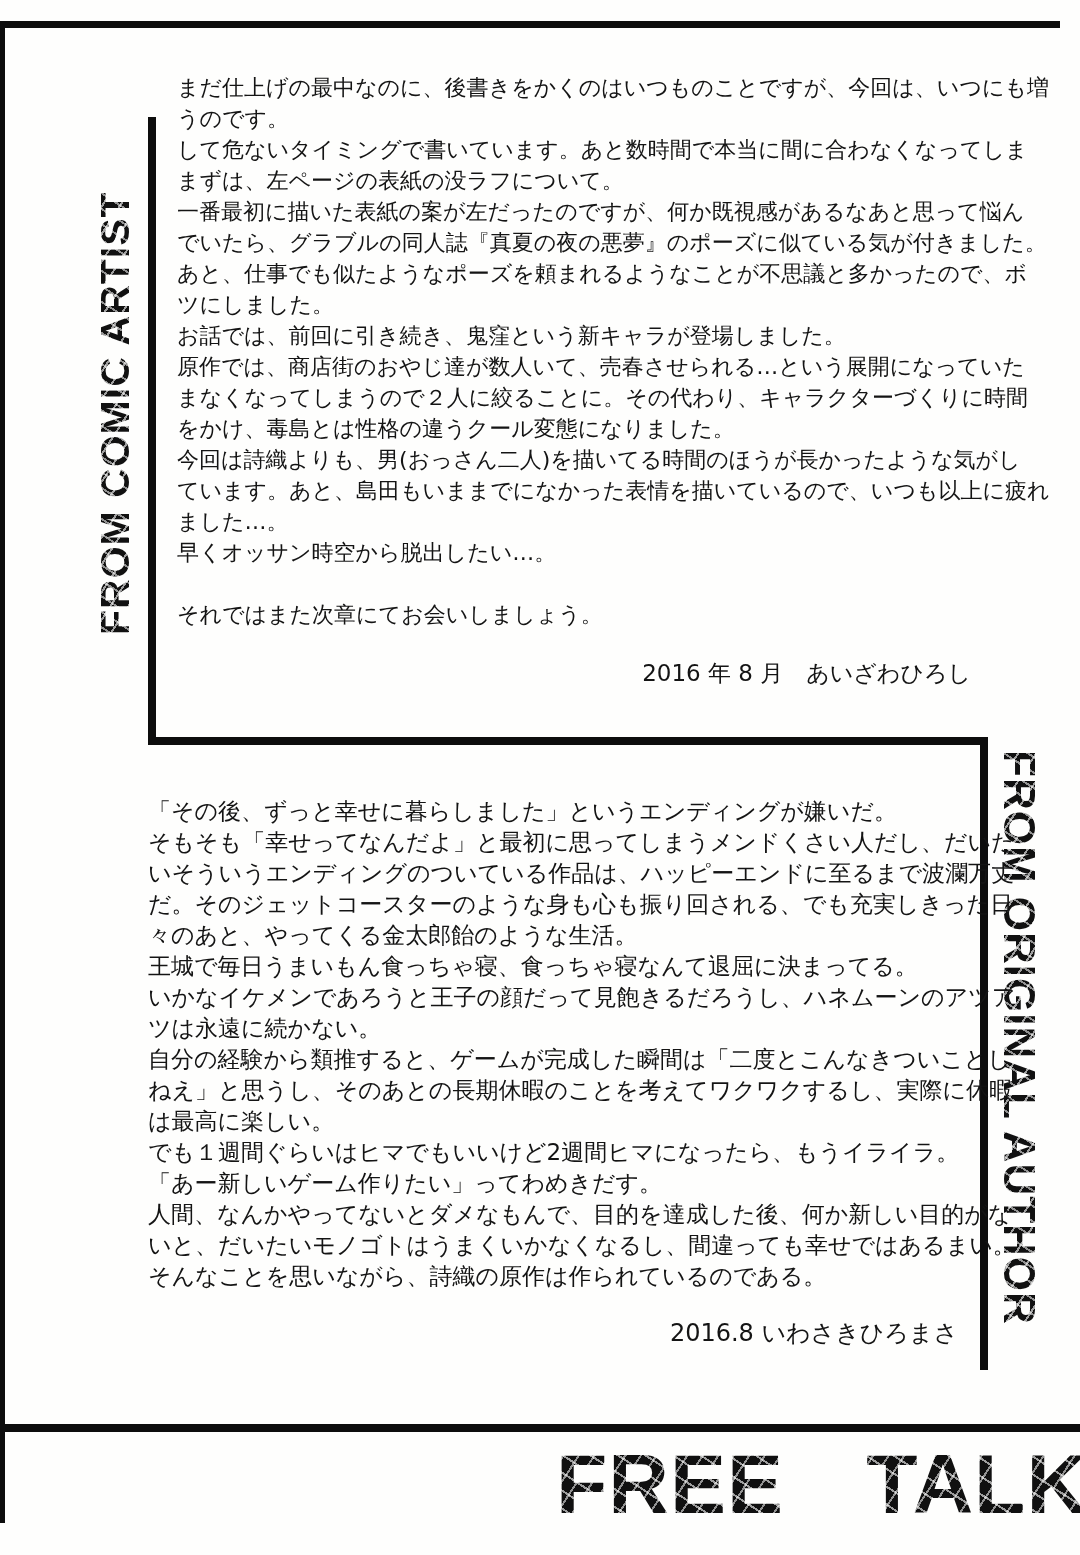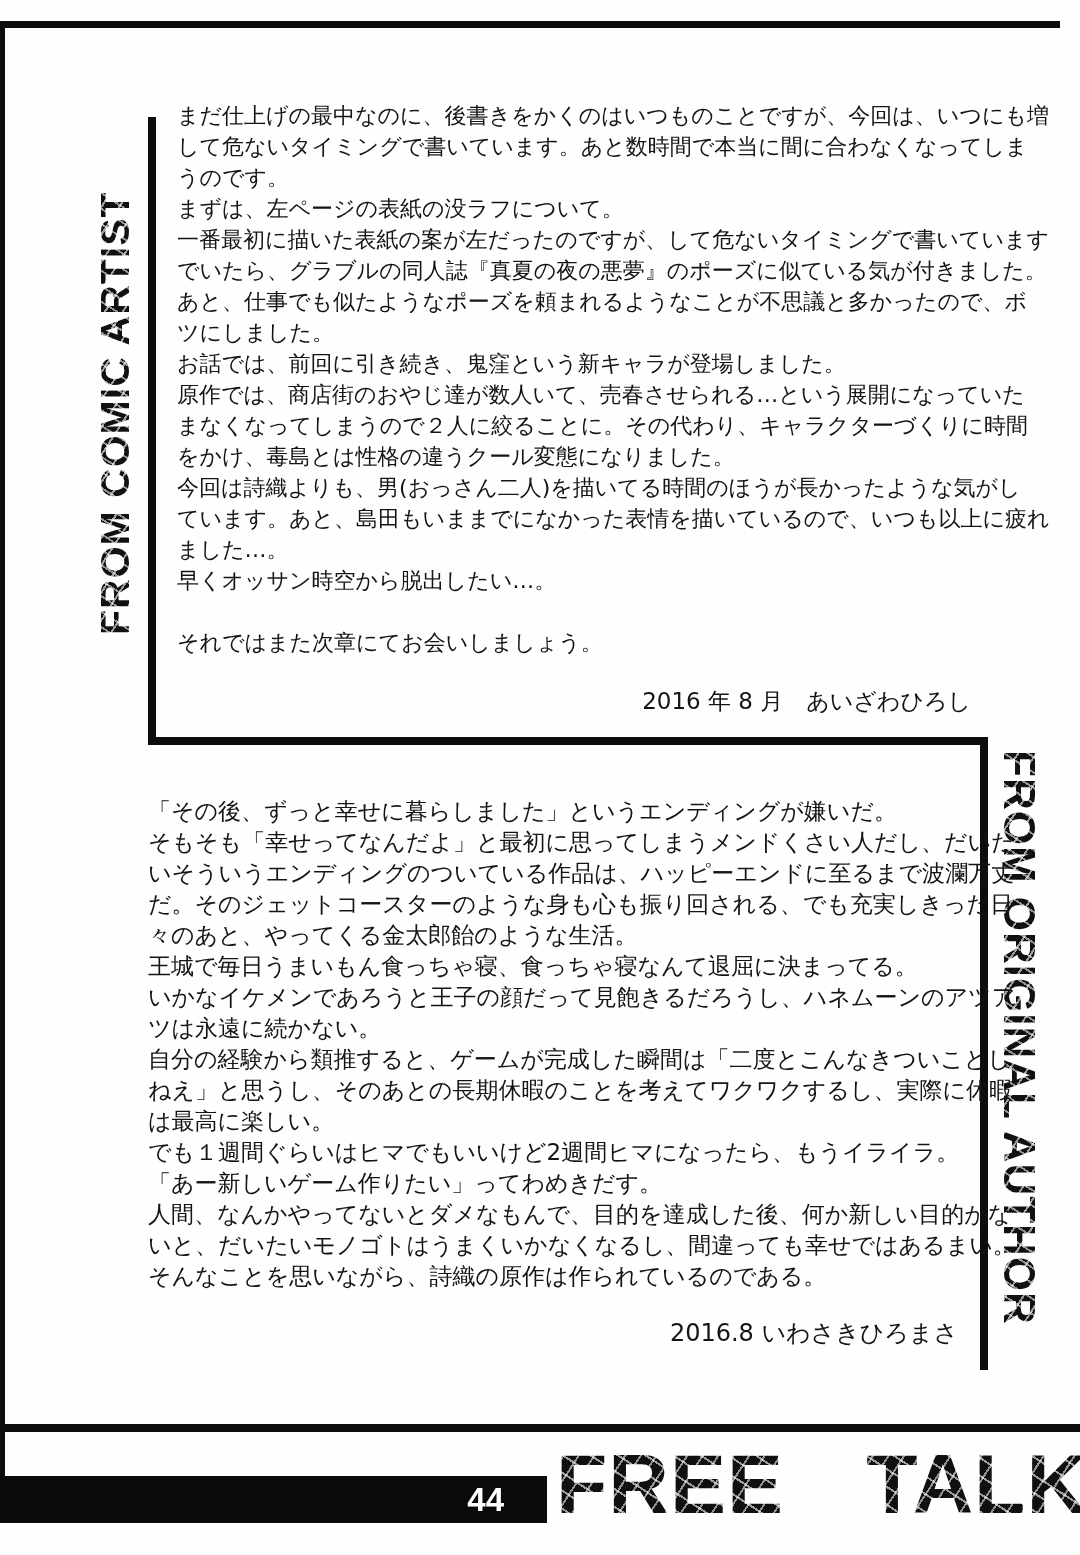--- a/index.html
+++ b/index.html
@@ -43,21 +43,21 @@
   .grunge{
     -webkit-mask-image:repeating-linear-gradient(33deg,#000 0 7px,rgba(0,0,0,.40) 7px 9px,#000 9px 15px),
                        repeating-linear-gradient(-57deg,#000 0 6px,rgba(0,0,0,.45) 6px 8px,#000 8px 13px);
     -webkit-mask-composite:source-in;
     mask-image:repeating-linear-gradient(33deg,#000 0 7px,rgba(0,0,0,.40) 7px 9px,#000 9px 15px),
                repeating-linear-gradient(-57deg,#000 0 6px,rgba(0,0,0,.45) 6px 8px,#000 8px 13px);
     mask-composite:intersect;
   }
   
   .text-block{position:absolute;}
-  .artist-block{left:177px;top:100px;width:808px;font-size:22px;line-height:31px;}
+  .artist-block{left:177px;top:72px;width:808px;font-size:22px;line-height:31px;}
   .author-block{left:148px;top:796px;width:832px;font-size:23px;line-height:31px;}
   .tline{white-space:nowrap;height:31px;overflow:visible;}
   .signature{
     text-align:right;white-space:nowrap;
   }
   .artist-signature{margin-top:28px;padding-right:14px;font-size:23px;}
   .author-signature{margin-top:26px;padding-right:22px;font-size:24px;}
   
   .page-number-bar{
     position:absolute;left:0;top:1476px;width:547px;height:47px;
@@ -92,24 +92,24 @@
   <div class="rule divider-v2"></div>
   <div class="rule rule-footer"></div>
 
   <div class="v-label v-label-left grunge">FROM COMIC ARTIST</div>
 
   <div class="v-label v-label-right grunge">FROM ORIGINAL AUTHOR</div>
 
   <div class="text-block artist-block">
     <div>
         <div class="tline">まだ仕上げの最中なのに、後書きをかくのはいつものことですが、今回は、いつにも増</div>
+        <div class="tline">うのです。</div>
         <div class="tline">して危ないタイミングで書いています。あと数時間で本当に間に合わなくなってしま</div>
-        <div class="tline">うのです。</div>
         <div class="tline">まずは、左ページの表紙の没ラフについて。</div>
-        <div class="tline">一番最初に描いた表紙の案が左だったのですが、して危ないタイミングで書いています</div>
+        <div class="tline">一番最初に描いた表紙の案が左だったのですが、何か既視感があるなあと思って悩ん</div>
         <div class="tline">でいたら、グラブルの同人誌『真夏の夜の悪夢』のポーズに似ている気が付きました。</div>
         <div class="tline">あと、仕事でも似たようなポーズを頼まれるようなことが不思議と多かったので、ボ</div>
         <div class="tline">ツにしました。</div>
         <div class="tline">お話では、前回に引き続き、鬼窪という新キャラが登場しました。</div>
         <div class="tline">原作では、商店街のおやじ達が数人いて、売春させられる…という展開になっていた</div>
         <div class="tline">まなくなってしまうので２人に絞ることに。その代わり、キャラクターづくりに時間</div>
         <div class="tline">をかけ、毒島とは性格の違うクール変態になりました。</div>
         <div class="tline">今回は詩織よりも、男(おっさん二人)を描いてる時間のほうが長かったような気がし</div>
         <div class="tline">ています。あと、島田もいままでになかった表情を描いているので、いつも以上に疲れ</div>
         <div class="tline">ました…。</div>
@@ -135,19 +135,16 @@
         <div class="tline">は最高に楽しい。</div>
         <div class="tline">でも１週間ぐらいはヒマでもいいけど2週間ヒマになったら、もうイライラ。</div>
         <div class="tline">「あー新しいゲーム作りたい」ってわめきだす。</div>
         <div class="tline">人間、なんかやってないとダメなもんで、目的を達成した後、何か新しい目的がな</div>
         <div class="tline">いと、だいたいモノゴトはうまくいかなくなるし、間違っても幸せではあるまい。</div>
         <div class="tline">そんなことを思いながら、詩織の原作は作られているのである。</div>
       </div>
     <div class="signature author-signature">2016.8 いわさきひろまさ</div>
   </div>
 
-  <div class="page-number-bar">
-    <span class="page-number">44</span>
-  </div>
 
   <div class="free-talk grunge">FREE TALK</div>
 
 </div>
 
 </body></html>

